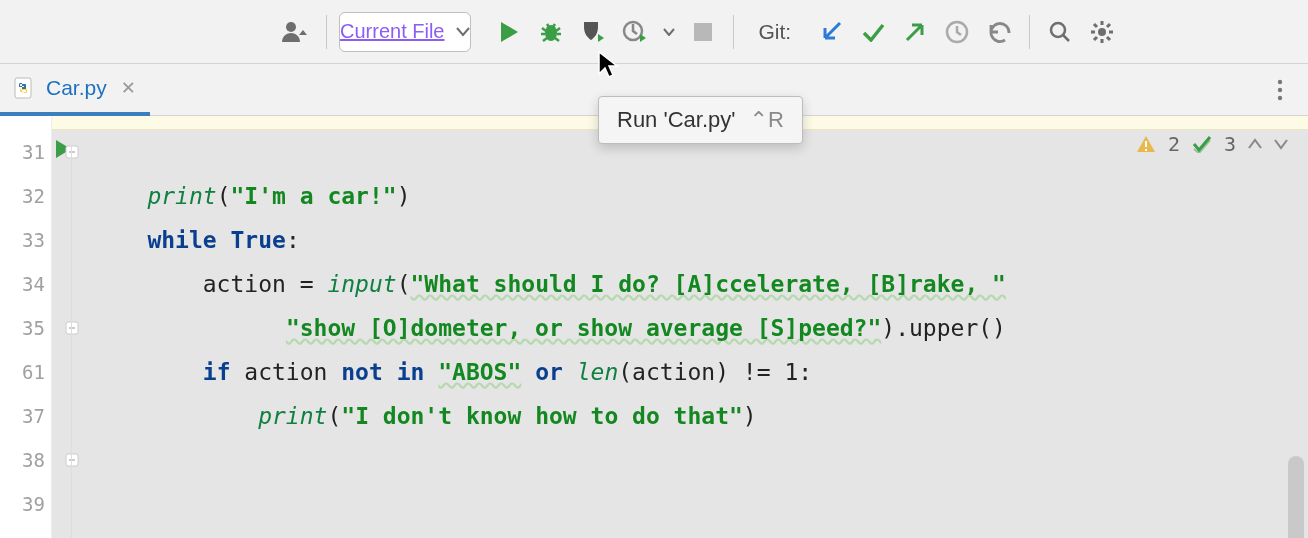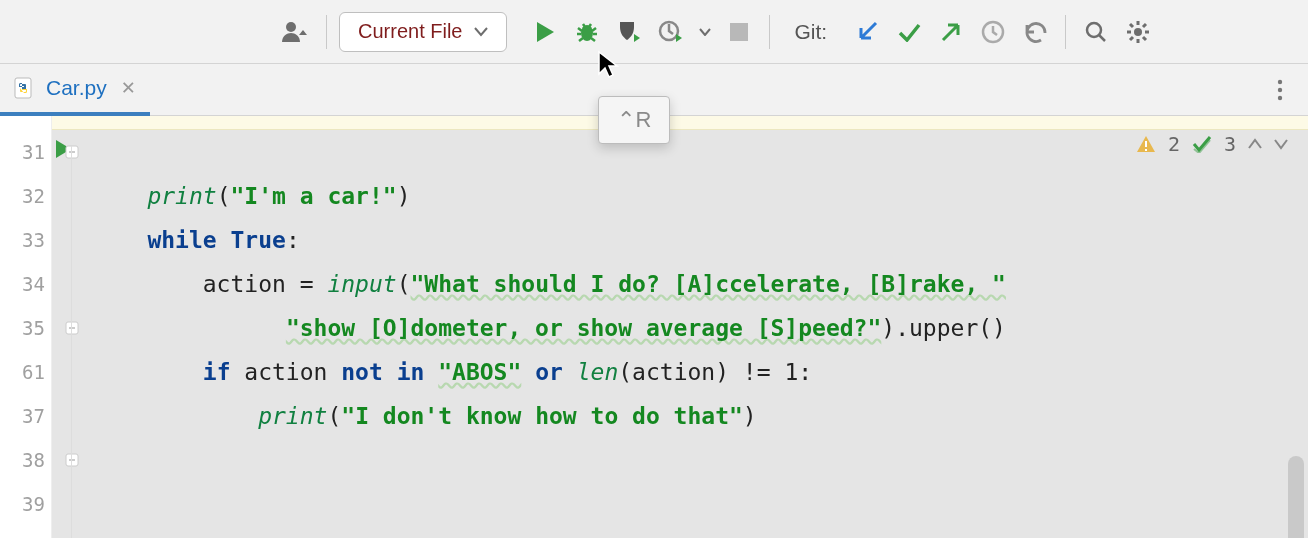--- a/index.html
+++ b/index.html
@@ -29,24 +29,24 @@
   }
   .tb-sep {
     width: 1px; height: 34px;
     background: #c9c9c9;
     margin: 0 6px;
   }
   .config-select {
     height: 40px;
     border: 1px solid #bfbfbf;
     border-radius: 6px;
-    padding: 0 18px;
+    padding: 0 0;
     background: #fff;
     display: flex; align-items: center; gap: 12px;
-    font-size: 20px; color: #7f1d1d; cursor: pointer;
+    font-size: 20px; color: #8b5cf6; cursor: pointer; text-decoration: underline;
   }
   .git-label { font-size: 21px; color: #555; margin-left: 12px; margin-right: 16px;}
   
   .tabs-row {
     height: 52px;
     background: #f2f2f2;
     border-bottom: 1px solid #d4d4d4;
     display: flex; align-items: stretch;
     padding-right: 10px;
   }
@@ -333,18 +333,19 @@
     <div class="codeline"><span>    </span><span class="kw">while True</span><span>:</span></div>
     <div class="codeline"><span>        action = </span><span class="fn">input</span><span>(</span><span class="str wavy">"What should I do? [A]ccelerate, [B]rake, "</span></div>
     <div class="codeline"><span>              </span><span class="str wavy">"show [O]dometer, or show average [S]peed?"</span><span>).upper()</span></div>
     <div class="codeline"><span>        </span><span class="kw">if</span><span> action </span><span class="kw">not in </span><span class="str wavy">"ABOS"</span><span> </span><span class="kw">or </span><span class="fn">len</span><span>(action) != 1:</span></div>
     <div class="codeline"><span>            </span><span class="fn">print</span><span>(</span><span class="str">"I don't know how to do that"</span><span>)</span></div>
     <div class="scrollbar"></div>
   </div>
 </div>
 
 <div class="tooltip">
+  <span>Run 'Car.py'</span>
   <span class="sc">⌃R</span>
 </div>
 
 <svg class="cursor-img" width="24" height="30">
   <path d="M3 2l0 22 6-6 4 9 4-2-4-9h8z" fill="#000" stroke="#fff" stroke-width="1.5"></path>
 </svg>
 
 </body></html>

